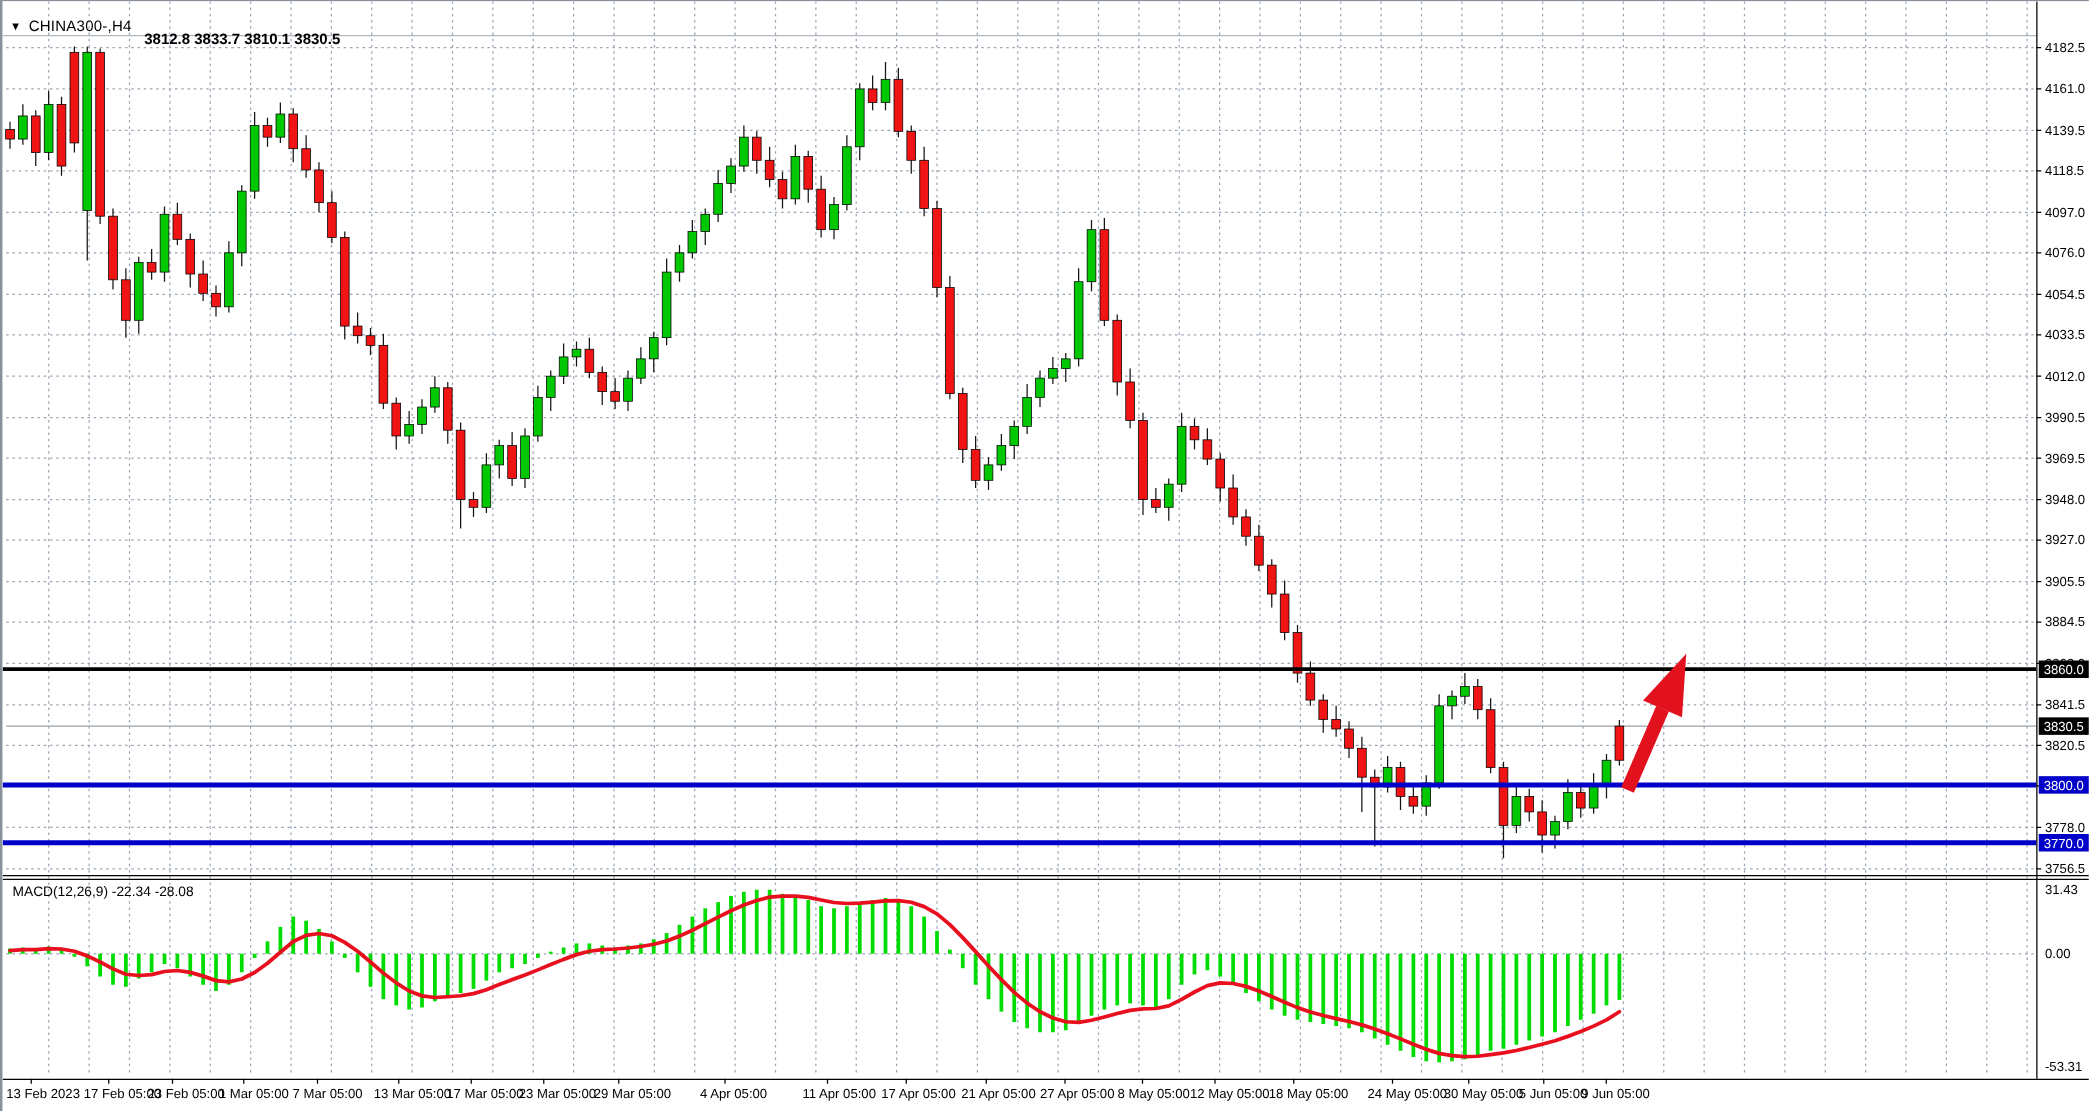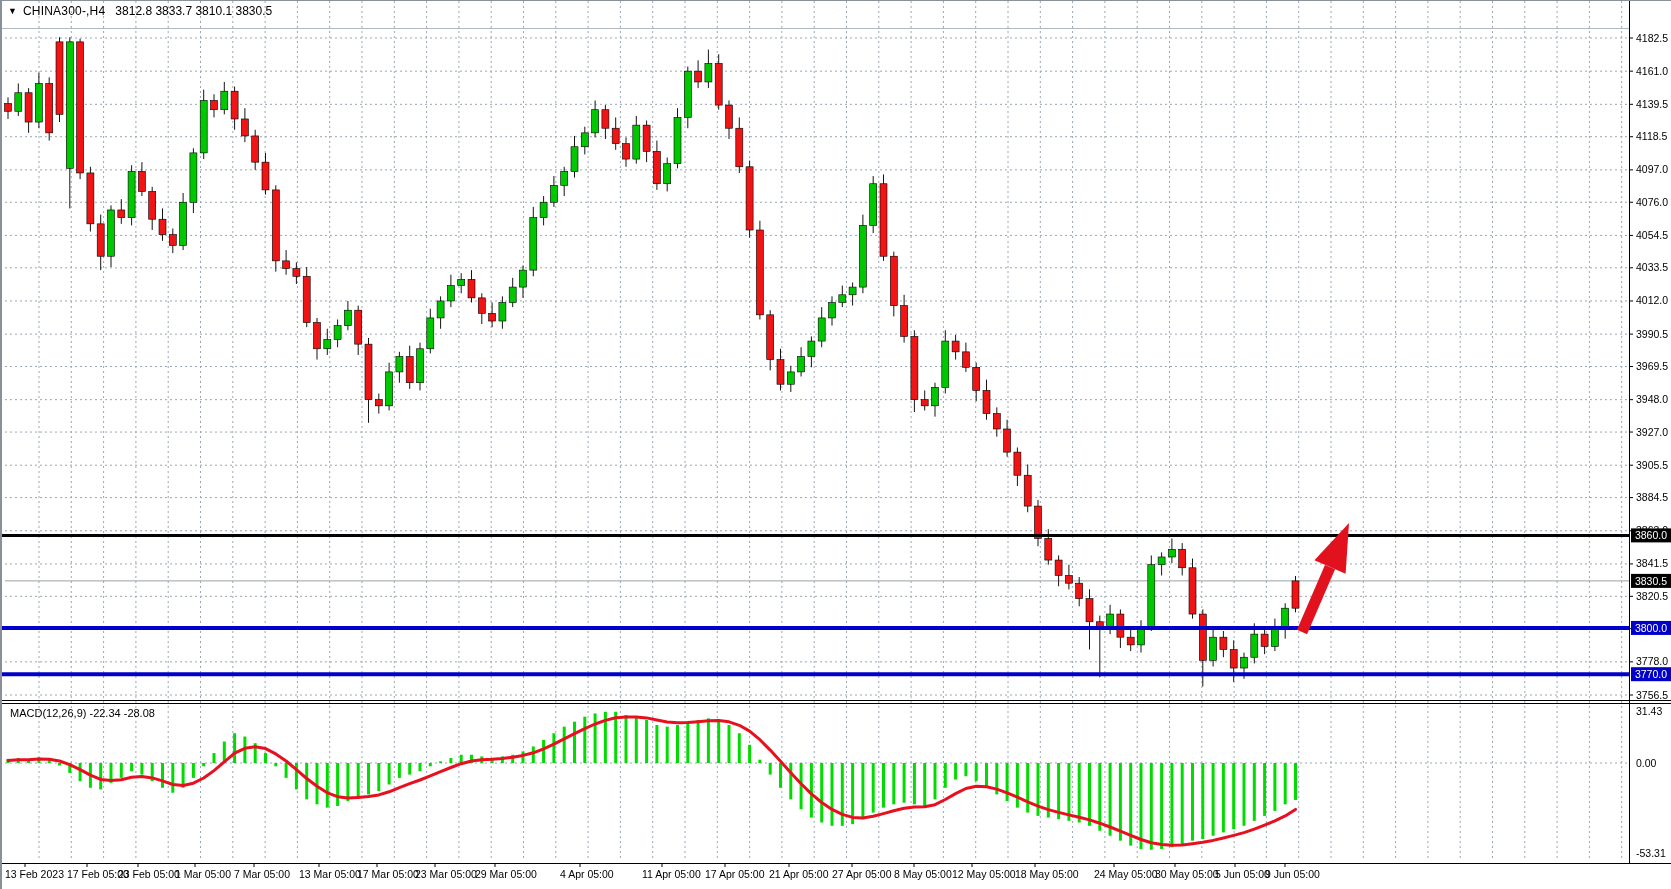--- a/index.html
+++ b/index.html
@@ -2,21 +2,21 @@
 <html><head>
 <meta charset="utf-8">
 <style>
   html,body{margin:0;padding:0;background:#e8e8e8;}
   #app{position:relative;width:1671px;height:889px;background:#ffffff;overflow:hidden;
        font-family:"Liberation Sans",sans-serif;border-left:2px solid #8a9099;border-top:1px solid #8a9099;}
   #chart-svg{position:absolute;left:0;top:0;}
   #chart-header{position:absolute;left:6px;top:3px;display:flex;align-items:center;gap:6px;z-index:5;}
   #chart-header .arrow{font-size:9px;color:#000;cursor:pointer;}
   #chart-header .ttl{font-size:12px;font-weight:normal;color:#000;letter-spacing:0.2px;}
-  #chart-header .ohlc{font-size:12px;font-weight:normal;color:#000;margin-left:4px;}
+  #chart-header .ohlc{font-size:12px;font-weight:bold;color:#000;margin-left:4px;margin-top:20px;}
   text{font-family:"Liberation Sans",sans-serif;}
 </style>
 </head>
 <body>
 
 <div id="app">
   <div id="chart-header">
     <span class="arrow">▼</span>
     <span class="ttl">CHINA300-,H4</span>
     <span class="ohlc">3812.8 3833.7 3810.1 3830.5</span>

